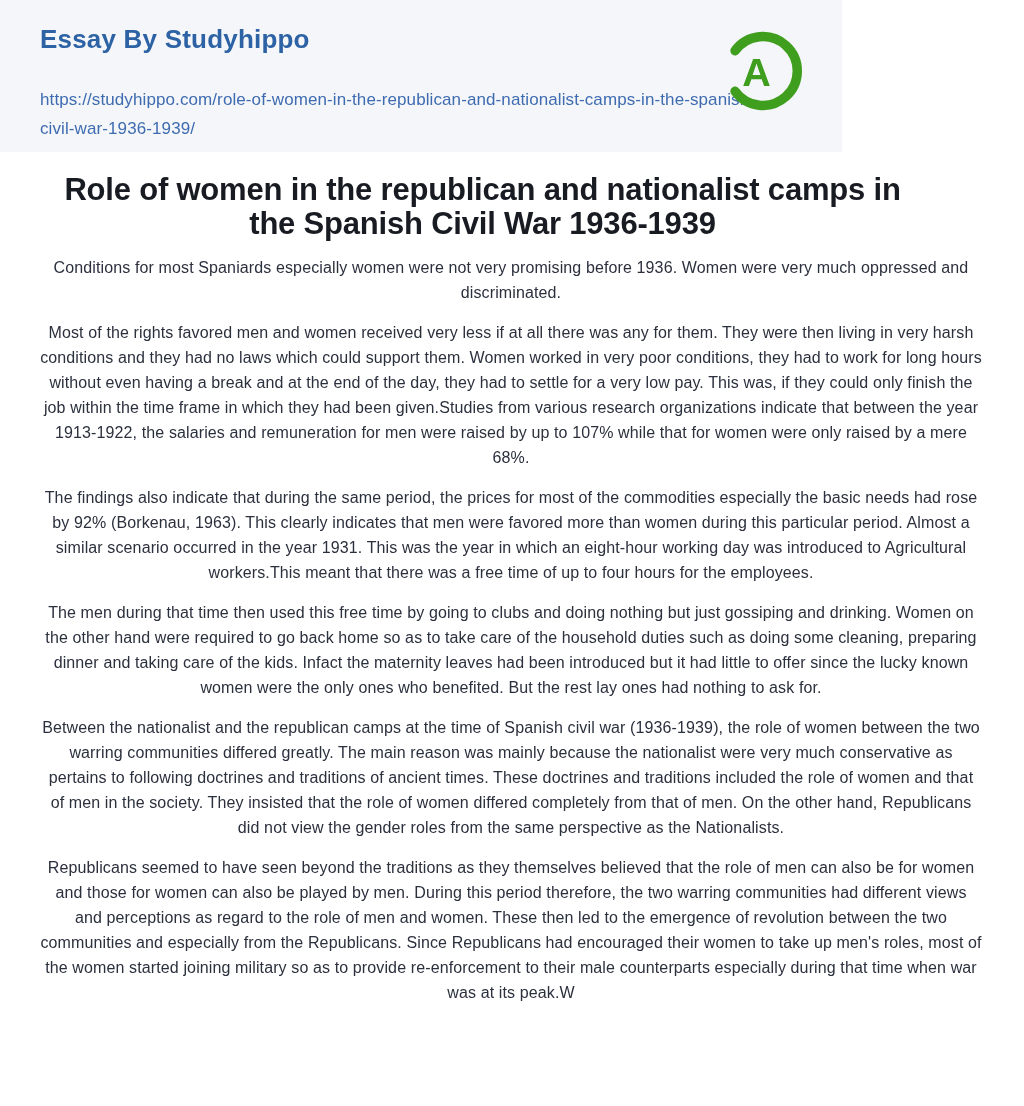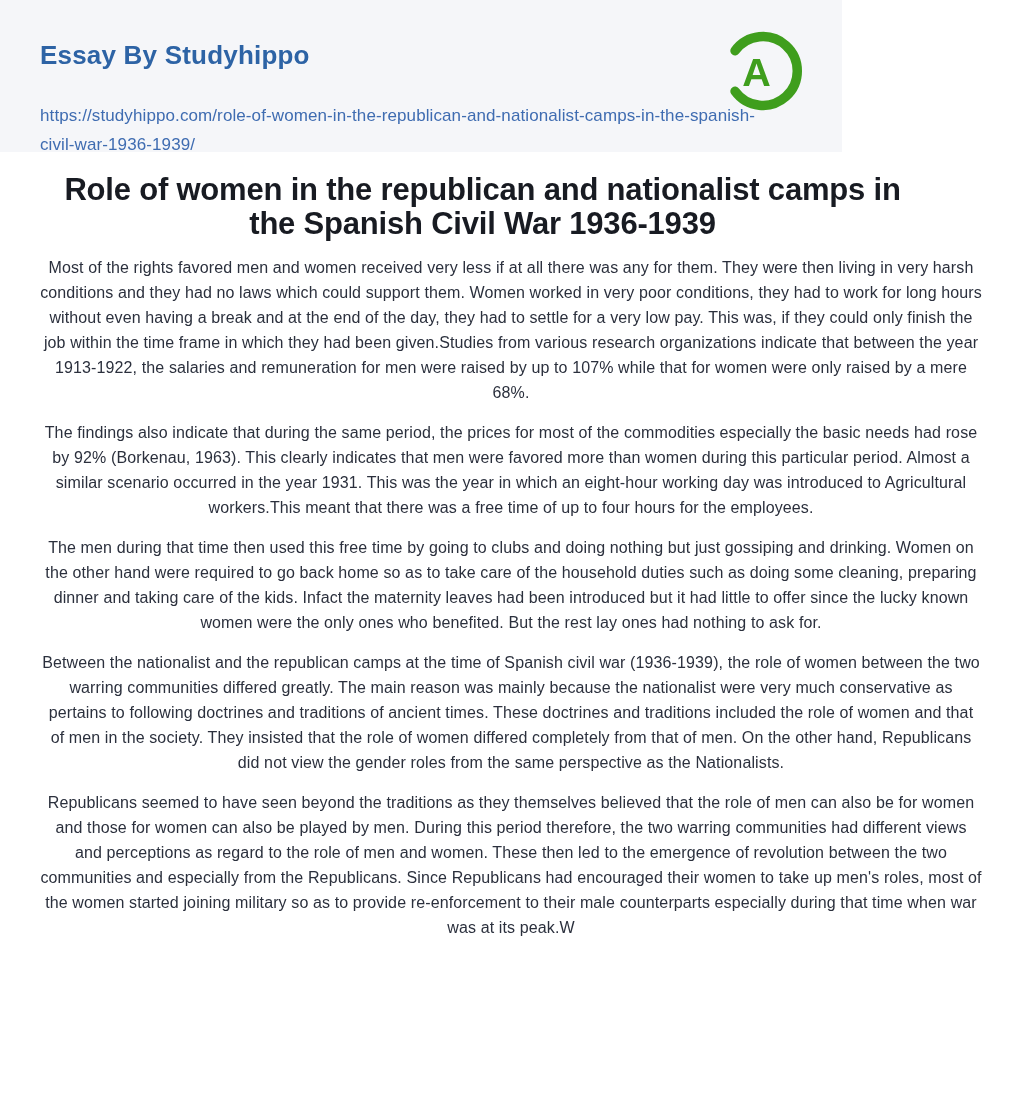--- a/index.html
+++ b/index.html
@@ -6,21 +6,21 @@
   html, body {
     margin: 0; padding: 0;
     width: 1024px; height: 1106px;
     background: #ffffff;
     font-family: "Liberation Sans", sans-serif;
     overflow: hidden;
   }
   .header {
     width: 842px; height: 152px;
     background: var(--header_bg, #f5f6f9);
-    padding: 40px 40px 0 40px;
+    padding: 24px 40px 0 40px;
     position: relative;
   }
   .site-title {
     font-size: 26px;
     font-weight: 700;
     letter-spacing: 0.2px;
     color: var(--accent_blue, #2d63a5);
     line-height: 30px;
   }
   .essay-url {
@@ -73,19 +73,20 @@
   <svg class="logo" viewBox="0 0 100 100" aria-hidden="true">
     <path d="M 17.5 26.5 A 40 40 0 1 1 17.5 73.5" fill="none" stroke="#3f9e1d" stroke-width="11" stroke-linecap="round"></path>
     <text x="26" y="67" font-family="Liberation Sans, sans-serif" font-size="46" font-weight="600" fill="#3f9e1d">A</text>
   </svg>
 </div>
 
 <div class="content">
   <h1 class="essay-title">Role of women in the republican and nationalist camps in the Spanish Civil War 1936-1939</h1>
 
   <div class="essay-body">
+    <p>Conditions for most Spaniards especially women were not very promising before 1936. Women were very much oppressed and discriminated.</p>
     <p>Most of the rights favored men and women received very less if at all there was any for them. They were then living in very harsh conditions and they had no laws which could support them. Women worked in very poor conditions, they had to work for long hours without even having a break and at the end of the day, they had to settle for a very low pay. This was, if they could only finish the job within the time frame in which they had been given.Studies from various research organizations indicate that between the year 1913-1922, the salaries and remuneration for men were raised by up to 107% while that for women were only raised by a mere 68%.</p>
     <p>The findings also indicate that during the same period, the prices for most of the commodities especially the basic needs had rose by 92% (Borkenau, 1963). This clearly indicates that men were favored more than women during this particular period. Almost a similar scenario occurred in the year 1931. This was the year in which an eight-hour working day was introduced to Agricultural workers.This meant that there was a free time of up to four hours for the employees.</p>
     <p>The men during that time then used this free time by going to clubs and doing nothing but just gossiping and drinking. Women on the other hand were required to go back home so as to take care of the household duties such as doing some cleaning, preparing dinner and taking care of the kids. Infact the maternity leaves had been introduced but it had little to offer since the lucky known women were the only ones who benefited. But the rest lay ones had nothing to ask for.</p>
     <p>Between the nationalist and the republican camps at the time of Spanish civil war (1936-1939), the role of women between the two warring communities differed greatly. The main reason was mainly because the nationalist were very much conservative as pertains to following doctrines and traditions of ancient times. These doctrines and traditions included the role of women and that of men in the society. They insisted that the role of women differed completely from that of men. On the other hand, Republicans did not view the gender roles from the same perspective as the Nationalists.</p>
     <p>Republicans seemed to have seen beyond the traditions as they themselves believed that the role of men can also be for women and those for women can also be played by men. During this period therefore, the two warring communities had different views and perceptions as regard to the role of men and women. These then led to the emergence of revolution between the two communities and especially from the Republicans. Since Republicans had encouraged their women to take up men's roles, most of the women started joining military so as to provide re-enforcement to their male counterparts especially during that time when war was at its peak.W</p>
   </div>
 </div>
 
 </body></html>

